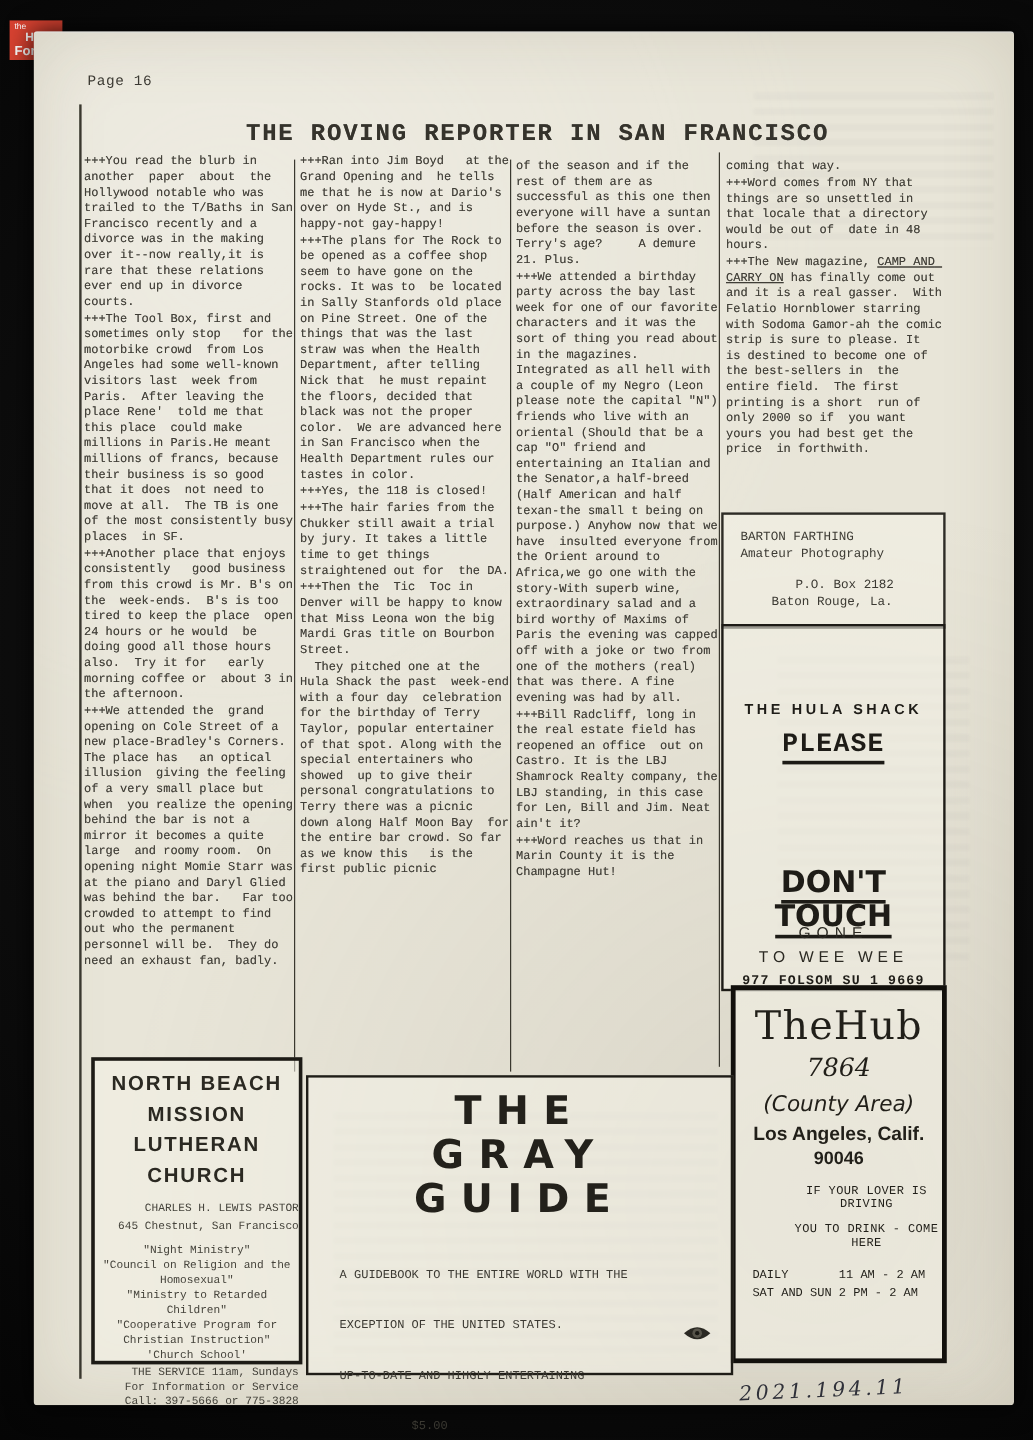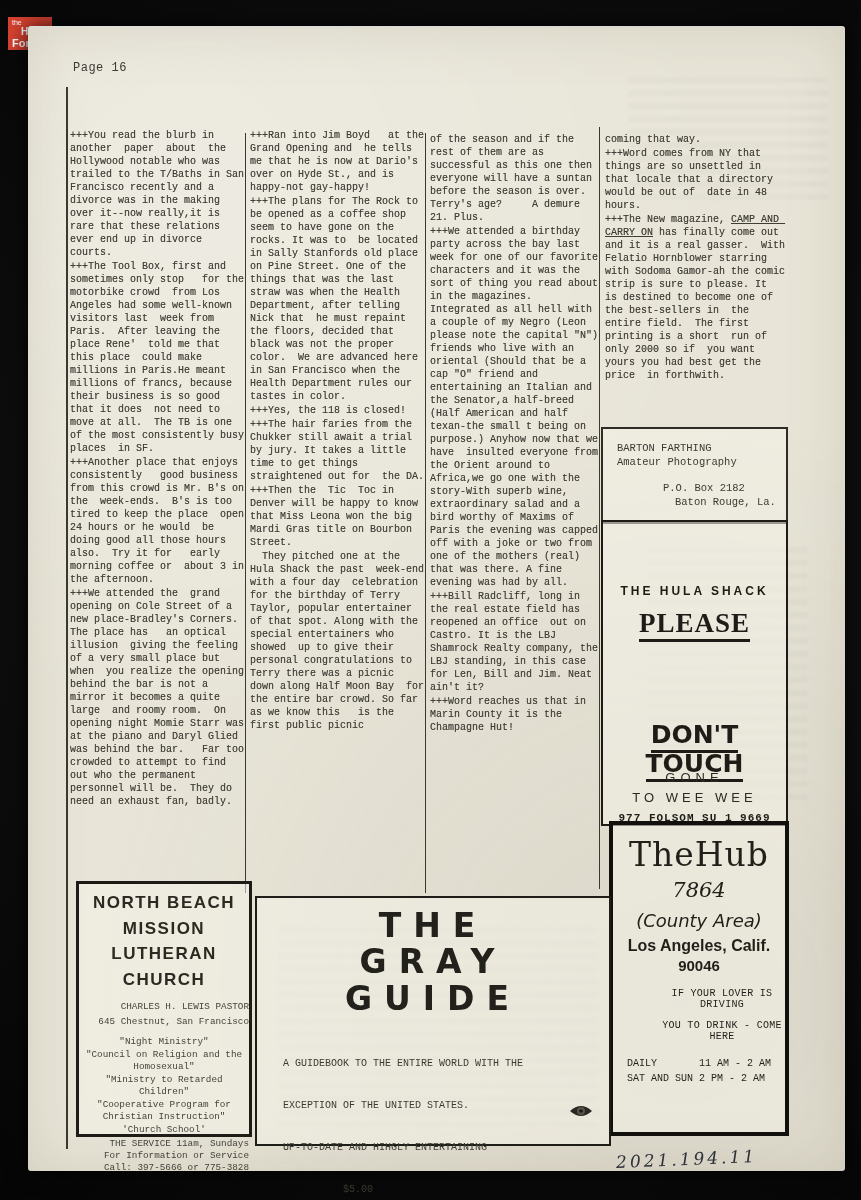--- a/index.html
+++ b/index.html
@@ -45,22 +45,22 @@
   .col4{left:577px;top:106px;width:186px;}
   
   .adbox{position:absolute;background:rgba(244,242,232,.55);}
   .ad-barton{left:573px;top:400px;width:183px;height:93px;border:2px solid #2e2c26;}
   .ad-barton .ln{font-size:10.5px;line-height:14px;color:#3c3a33;margin-left:14px;}
   .ad-barton .ln-top{margin-top:12px;}
   .ad-barton .addr{margin-left:60px;margin-top:12px;}
   .ad-hula{left:573px;top:493px;width:183px;height:302px;border:2px solid #1d1b16;}
   .hula-item{position:absolute;width:100%;text-align:center;color:#1e1c17;}
   .hula-name{top:62px;font-size:12px;font-weight:bold;letter-spacing:3px;}
-  .hula-please{top:86px;font-size:27px;font-weight:bold;letter-spacing:1px;
-     font-family:Liberation Serif, serif;}
+  .hula-please{top:86px;font-size:22px;font-weight:bold;letter-spacing:1px;
+     font-family:Liberation Mono, monospace;}
   .hula-please span,.hula-dont span{border-bottom:3px solid #1d1b16;padding-bottom:1px;}
   .hula-dont{top:198px;font-size:25px;font-weight:bold;letter-spacing:0px;
      font-family:"DejaVu Sans", sans-serif;}
   .hula-gone{top:248px;font-size:13px;letter-spacing:5px;color:#2b2922;}
   .hula-wee{top:268px;font-size:13px;letter-spacing:4px;color:#2b2922;}
   .hula-phone{top:290px;font-size:11px;font-weight:bold;letter-spacing:1px;}
   .ad-hub{left:581px;top:794px;width:180px;height:315px;border:4px solid #12100c;
           box-sizing:border-box;text-align:center;color:#211f19;}
   .hub-name{margin-top:10px;font-family:"DejaVu Serif", serif;font-size:33px;letter-spacing:1px;}
   .hub-number{margin-top:4px;font-family:"DejaVu Serif", serif;font-style:italic;font-size:21px;}
@@ -113,20 +113,21 @@
 
 <div class="thf-logo">
   <span class="thf-the">the</span>
   <span class="thf-henry">Henry</span>
   <span class="thf-ford">Ford</span>
 </div>
 
 <div class="paper">
 
   <div class="page-label mono">Page 16</div>
+  <div class="title mono">THE ROVING REPORTER IN SAN FRANCISCO</div>
 
   <div class="vrule rule-left"></div>
   <div class="vrule rule-c1"></div>
   <div class="vrule rule-c2"></div>
   <div class="vrule rule-c3"></div>
 
   <div class="col col1 mono ink">
       <div class="para">+++You read the blurb in another  paper  about  the Hollywood notable who was trailed to the T/Baths in San Francisco recently and a divorce was in the making over it--now really,it is rare that these relations ever end up in divorce courts.</div>
       <div class="para">+++The Tool Box, first and sometimes only stop   for the motorbike crowd  from Los Angeles had some well-known visitors last  week from Paris.  After leaving the place Rene'  told me that this place  could make millions in Paris.He meant millions of francs, because their business is so good that it does  not need to move at all.  The TB is one of the most consistently busy places  in SF.</div>
       <div class="para">+++Another place that enjoys consistently   good business from this crowd is Mr. B's on the  week-ends.  B's is too  tired to keep the place  open 24 hours or he would  be doing good all those hours also.  Try it for   early morning coffee or  about 3 in the afternoon.</div>
@@ -153,21 +154,21 @@
     </div>
 
   <div class="ghost" style="left:600px;top:50px;width:200px;height:130px;"></div>
   <div class="ghost" style="left:620px;top:520px;width:160px;height:260px;"></div>
   <div class="ghost" style="left:250px;top:900px;width:320px;height:200px;"></div>
 
   <div class="adbox ad-barton mono">
     <div class="ln ln-top">BARTON FARTHING</div>
     <div class="ln">Amateur Photography</div>
     <div class="ln addr">P.O. Box 2182</div>
-    <div class="ln" style="margin-left:72px;">Baton Rouge, La.</div>
+    <div class="ln" style="margin-left:40px;">Baton Rouge, La.</div>
   </div>
 
   <div class="adbox ad-hula">
     <div class="hula-item hula-name">THE HULA SHACK</div>
     <div class="hula-item hula-please"><span>PLEASE</span></div>
     <div class="hula-item hula-dont"><span>DON'T TOUCH</span></div>
     <div class="hula-item hula-gone">GONE</div>
     <div class="hula-item hula-wee">TO WEE WEE</div>
     <div class="hula-item hula-phone mono">977 FOLSOM    SU 1 9669</div>
   </div>

